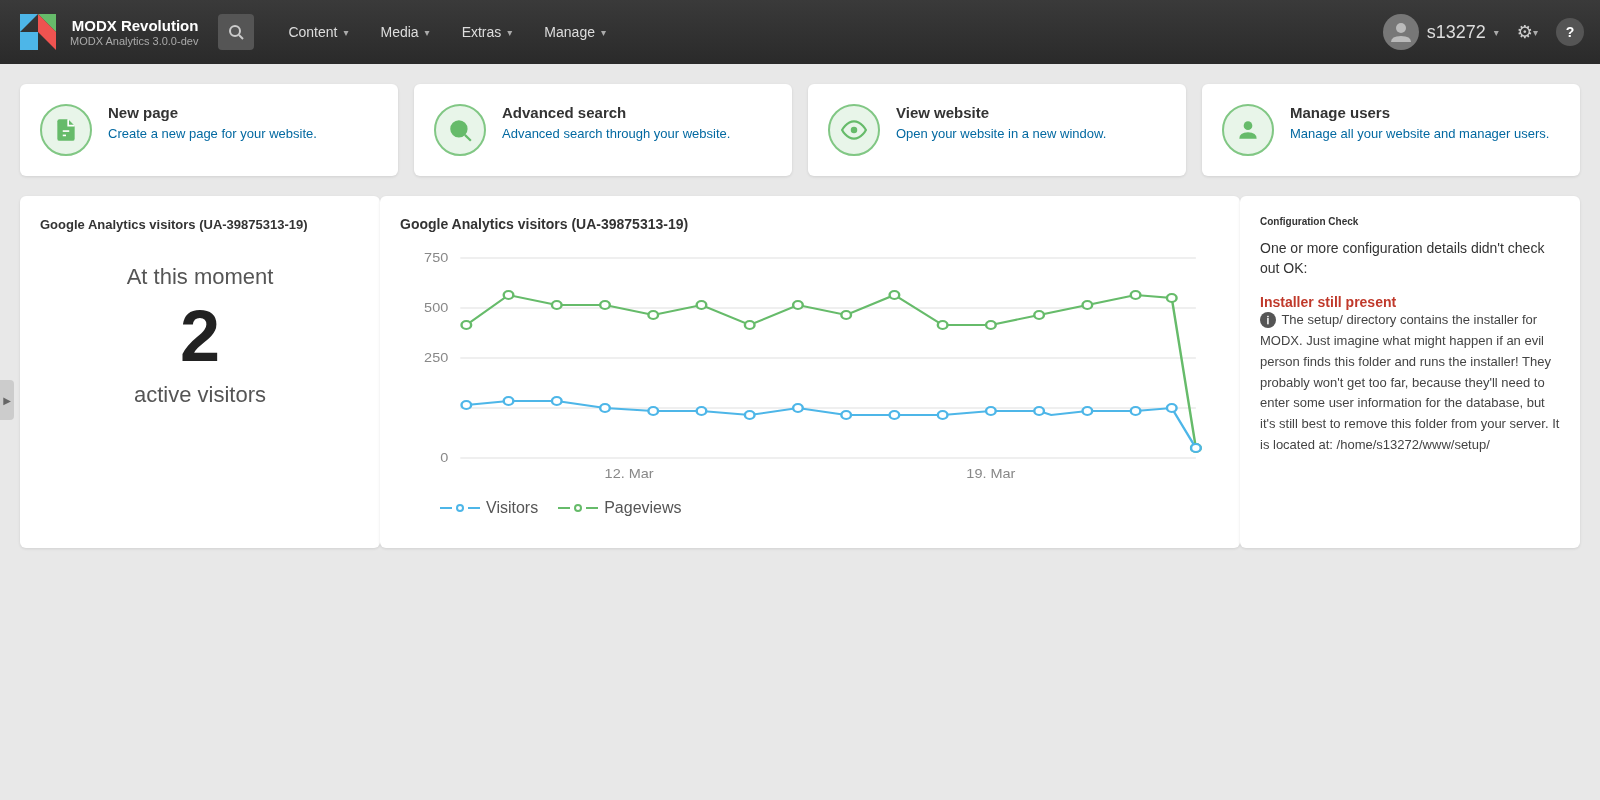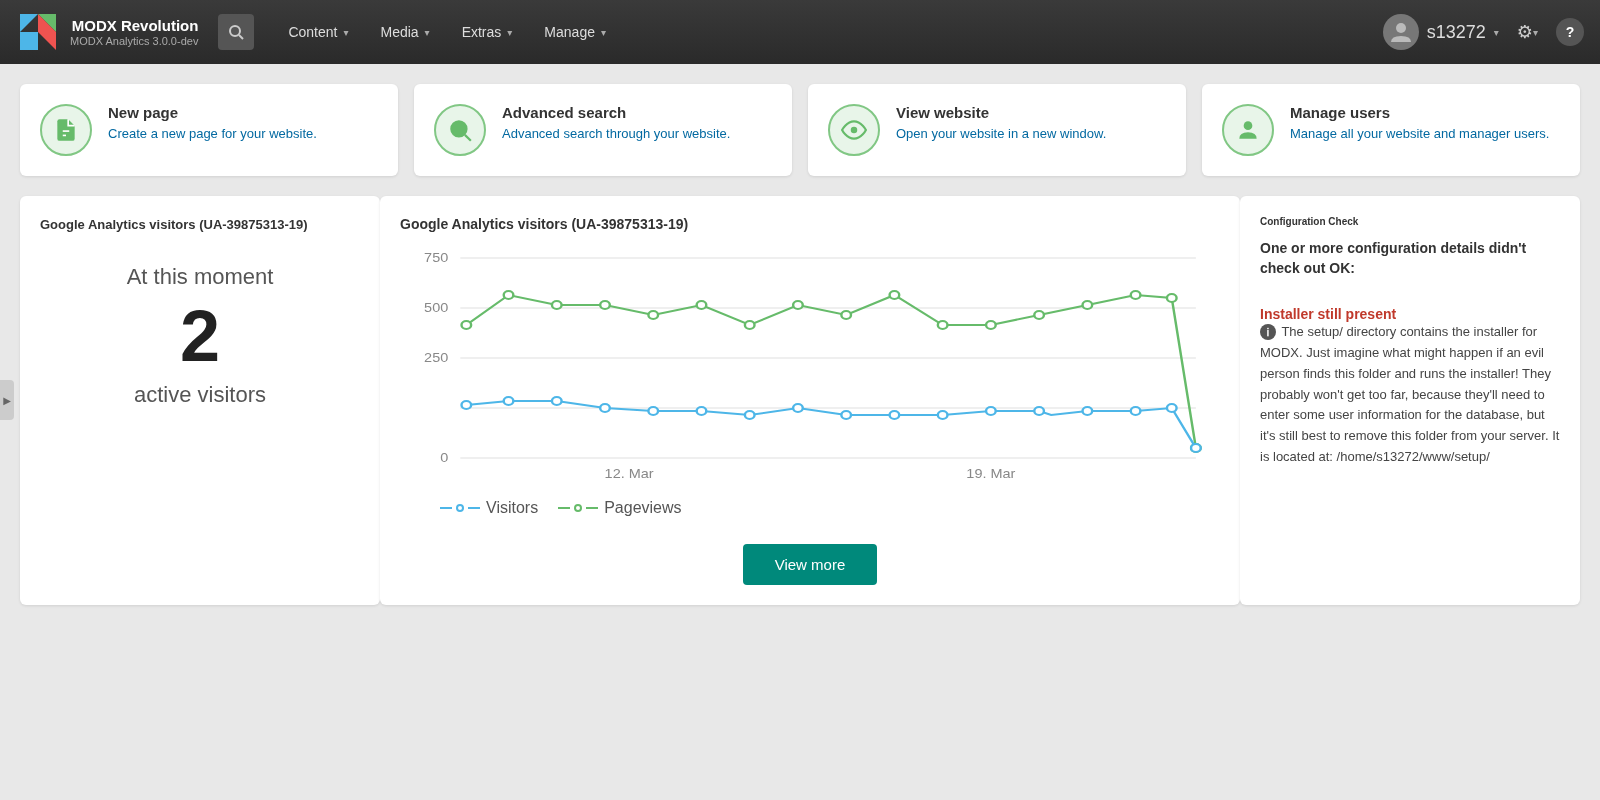--- a/index.html
+++ b/index.html
@@ -249,23 +249,23 @@
       box-shadow: 0 1px 3px rgba(0,0,0,0.1);
     }
     .config-check h3 {
       font-size: 10px;
       font-weight: bold;
       color: #333;
       margin-bottom: 12px;
     }
     .config-warning {
       font-size: 14px;
-      font-weight: bold;
+      font-weight: normal;
       color: #333;
-      margin-bottom: 28px;
+      margin-bottom: 16px;
       line-height: 1.4;
     }
     .installer-alert {
       color: #c0392b;
       font-weight: bold;
       font-size: 14px;
     }
     .installer-desc {
       font-size: 13px;
       color: #444;
@@ -513,23 +513,20 @@
             <div style="display:flex;align-items:center;gap:2px;">
               <div style="width:12px;height:2px;background:#66bb6a;display:inline-block;"></div>
               <div style="width:8px;height:8px;border-radius:50%;border:2px solid #66bb6a;background:#fff;display:inline-block;margin:0 2px;"></div>
               <div style="width:12px;height:2px;background:#66bb6a;display:inline-block;"></div>
             </div>
             <span>Pageviews</span>
           </div>
         </div>
       </div>
 
-      <div style="text-align:center; margin-top:16px;">
-        <button class="view-more-btn">View more</button>
-      </div>
     </div>
 
     <div class="config-check">
       <h3>Configuration Check</h3>
       <div class="config-warning">One or more configuration details didn't check out OK:</div>
       <div class="installer-alert">Installer still present</div>
       <div class="installer-desc">
         <span class="info-icon">ℹ</span>
         <span>The setup/ directory contains the installer for MODX. Just imagine what might happen if an evil person finds this folder and runs the installer! They probably won't get too far, because they'll need to enter some user information for the database, but it's still best to remove this folder from your server. It is located at: /home/s13272/www/setup/</span>
       </div>

